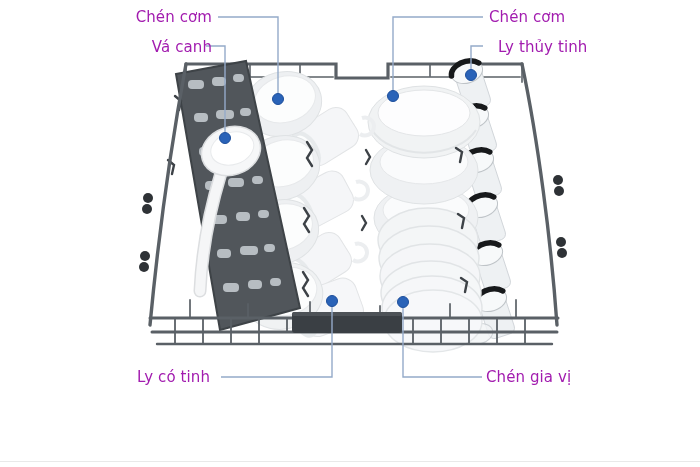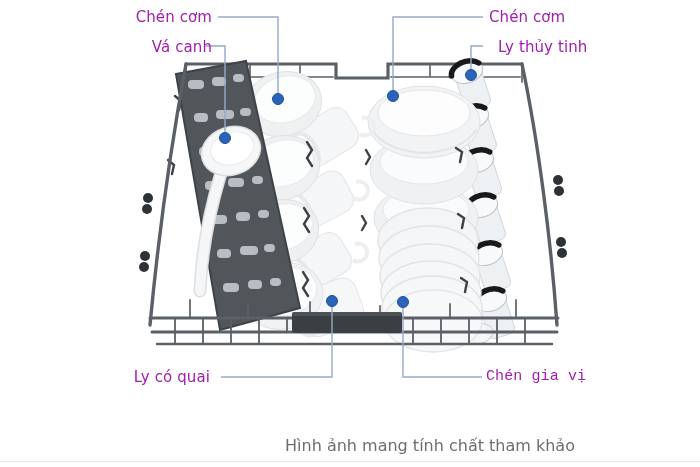--- a/index.html
+++ b/index.html
@@ -10,21 +10,21 @@
   .illus{position:absolute;left:0;top:0;width:700px;height:467px;}
   .callout-label{
     position:absolute;font-size:15px;line-height:18px;color:#a21caf;
     white-space:nowrap;letter-spacing:.1px;
   }
   .lbl-tl1{top:8px;right:488px;}
   .lbl-tl2{top:38px;right:488px;text-align:right;}
   .lbl-tr1{top:8px;left:489px;}
   .lbl-tr2{top:38px;left:498px;}
   .lbl-bl1{top:368px;right:490px;}
-  .lbl-br1{top:368px;left:486px;font-family:Liberation Mono, monospace;}
+  .lbl-br1{top:368px;left:486px;}
   .caption{
     position:absolute;top:436px;left:160px;width:540px;text-align:center;
     font-size:16px;color:#6e6e6e;
   }
   .page-divider{position:absolute;top:461px;left:0;width:700px;height:1px;background:#e9e9e9;}
 </style>
 </head>
 <body>
 
 <div class="stage">
@@ -255,19 +255,18 @@
       <circle cx="471" cy="75" r="5.5"></circle>
       <circle cx="332" cy="301" r="5.5"></circle>
       <circle cx="403" cy="302" r="5.5"></circle>
     </g>
   </svg>
 
   <div class="callout-label lbl-tl1">Chén cơm</div>
   <div class="callout-label lbl-tl2">Vá canh</div>
   <div class="callout-label lbl-tr1">Chén cơm</div>
   <div class="callout-label lbl-tr2">Ly thủy tinh</div>
-  <div class="callout-label lbl-bl1">Ly có quai</div>
+  <div class="callout-label lbl-bl1">Ly có tinh</div>
   <div class="callout-label lbl-br1">Chén gia vị</div>
 
-  <div class="caption">Hình ảnh mang tính chất tham khảo</div>
 
   <div class="page-divider"></div>
 </div>
 
 </body></html>

